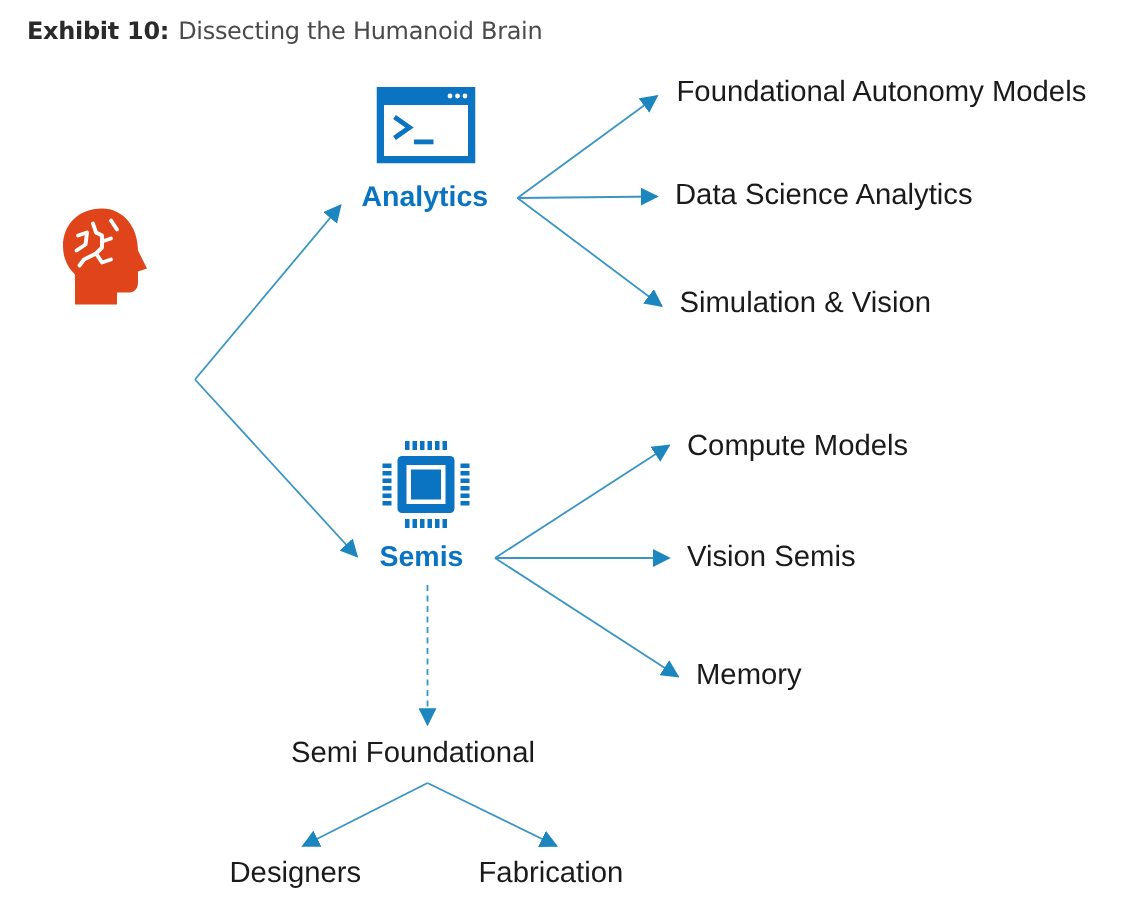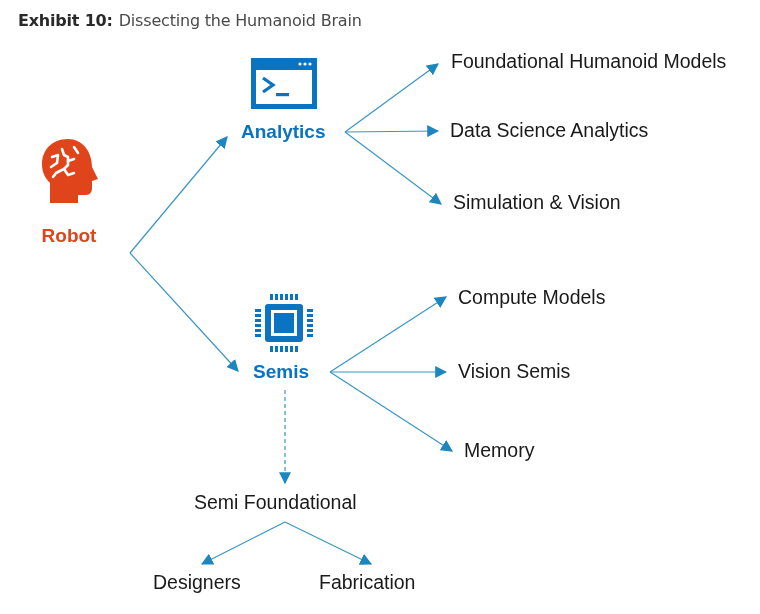--- a/index.html
+++ b/index.html
@@ -53,37 +53,36 @@
     <g stroke="#ffffff" stroke-width="2.6" fill="none" stroke-linecap="round" stroke-linejoin="round">
       <path d="M14,20 L20,18 L19,26 L13,30"></path>
       <path d="M24,12 L26,18 L30,20 L30,28 L26,32 L18,36 L15,40"></path>
       <path d="M30,24 L36,22"></path>
       <path d="M26,32 L30,38 L36,36"></path>
       <path d="M36,10 L40,16"></path>
     </g>
   </svg>
 </div>
 <div class="abs node-orange" style="left:30px; top:222px; width:78px;">
-  <div>Robot</div>
 </div>
 
 <div class="abs" style="left:251px; top:58px; width:66px; height:51px;">
   <svg width="66" height="51" viewBox="0 0 66 51">
     <rect x="0" y="0" width="66" height="51" fill="#0a73c2"></rect>
     <rect x="5" y="12" width="56" height="34" fill="#ffffff"></rect>
     <circle cx="49" cy="6" r="1.6" fill="#ffffff"></circle>
     <circle cx="54" cy="6" r="1.6" fill="#ffffff"></circle>
     <circle cx="59" cy="6" r="1.6" fill="#ffffff"></circle>
     <path d="M12,20 L22,27 L12,34" stroke="#0a73c2" stroke-width="3.2" fill="none" stroke-linejoin="miter"></path>
     <rect x="25" y="35" width="13" height="3.2" fill="#0a73c2"></rect>
   </svg>
 </div>
 <div class="abs node-blue" style="left:241px; top:121px;">Analytics</div>
 
-<div class="abs node-dark" style="left:451px; top:50px;">Foundational Humanoid Models</div>
+<div class="abs node-dark" style="left:451px; top:50px;">Foundational Autonomy Models</div>
 <div class="abs node-dark" style="left:450px; top:119px;">Data Science Analytics</div>
 <div class="abs node-dark" style="left:453px; top:191px;">Simulation &amp; Vision</div>
 
 <div class="abs" style="left:252px; top:291px; width:64px; height:64px;">
   <svg width="64" height="64" viewBox="0 0 64 64">
     <rect x="13" y="13" width="38" height="38" rx="3" fill="#0a73c2"></rect>
     <rect x="19" y="19" width="26" height="26" fill="#ffffff"></rect>
     <rect x="22" y="22" width="20" height="20" fill="#0a73c2"></rect>
     <g fill="#0a73c2">
       <rect x="18" y="3" width="3" height="6"></rect>

